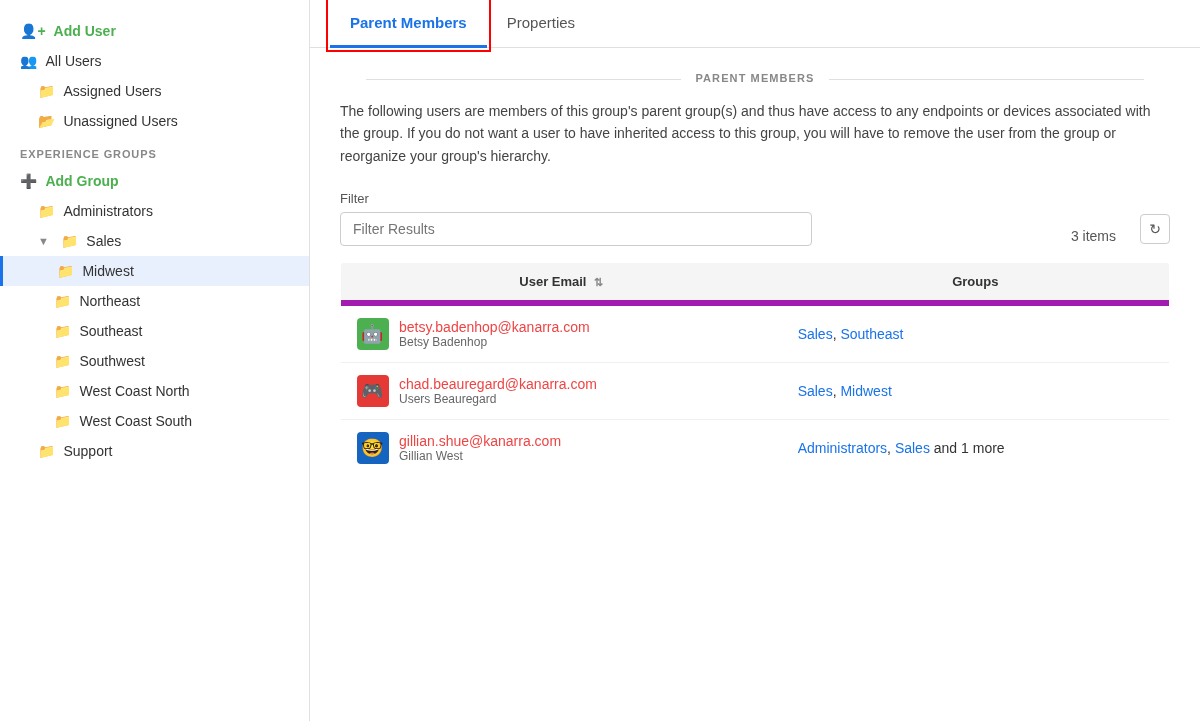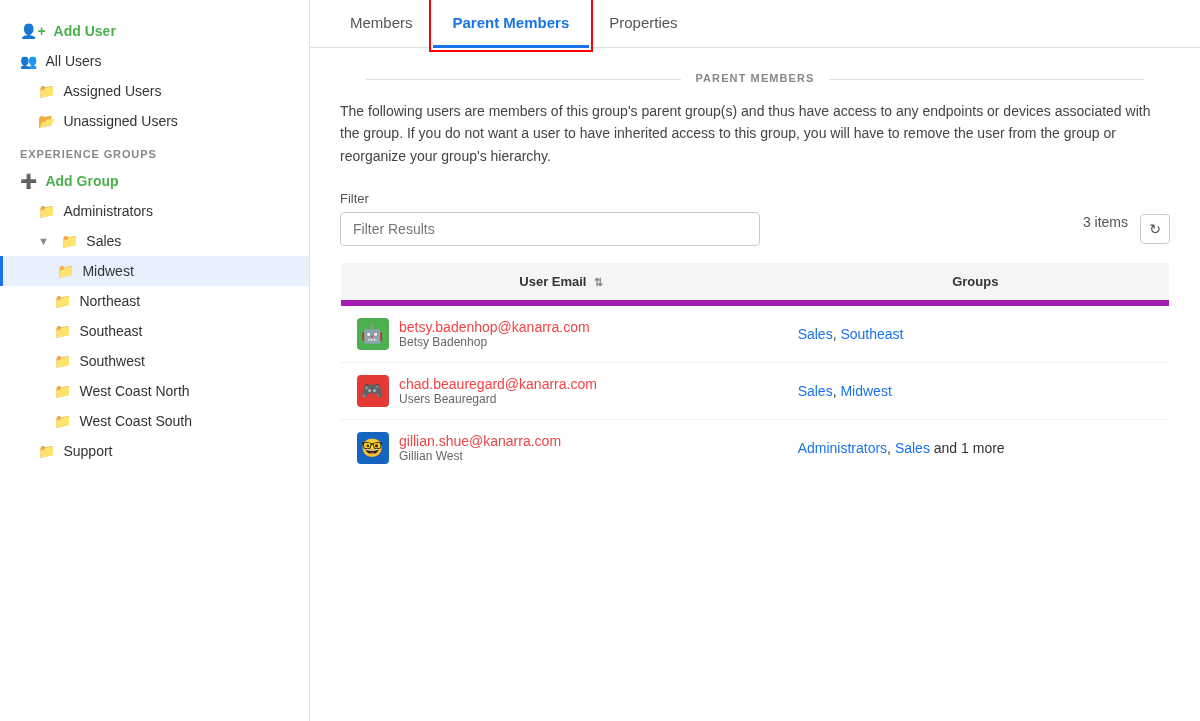--- a/index.html
+++ b/index.html
@@ -110,33 +110,33 @@
       color: #555;
       margin-bottom: 6px;
     }
     .filter-row {
       display: flex;
       align-items: center;
       justify-content: space-between;
       margin-bottom: 16px;
     }
     .filter-input {
-      width: 420px;
+      width: 472px;
       padding: 8px 12px;
       border: 1px solid #ccc;
       border-radius: 4px;
       font-size: 14px;
       color: #999;
       outline: none;
     }
 
     .items-count-row {
       display: flex;
-      align-items: flex-start;
-      gap: 12px;
+      align-items: flex-end;
+      gap: 24px;
       color: #555;
       font-size: 14px;
     }
     .refresh-btn {
       width: 30px;
       height: 30px;
       border: 1px solid #ccc;
       border-radius: 4px;
       background: #fff;
       cursor: pointer;
@@ -280,23 +280,20 @@
   <div class="sidebar-item indent1">
     <span>📁</span>
     <span>Support</span>
   </div>
 
 </div>
 
 <div id="main">
 
   <div class="tabs-bar">
-    <div class="tab">
-      <span>Members</span>
-    </div>
     <div class="tab active highlighted">
       <span>Parent Members</span>
     </div>
     <div class="tab">
       <span>Properties</span>
     </div>
   </div>
 
   <div class="content-area">
 

